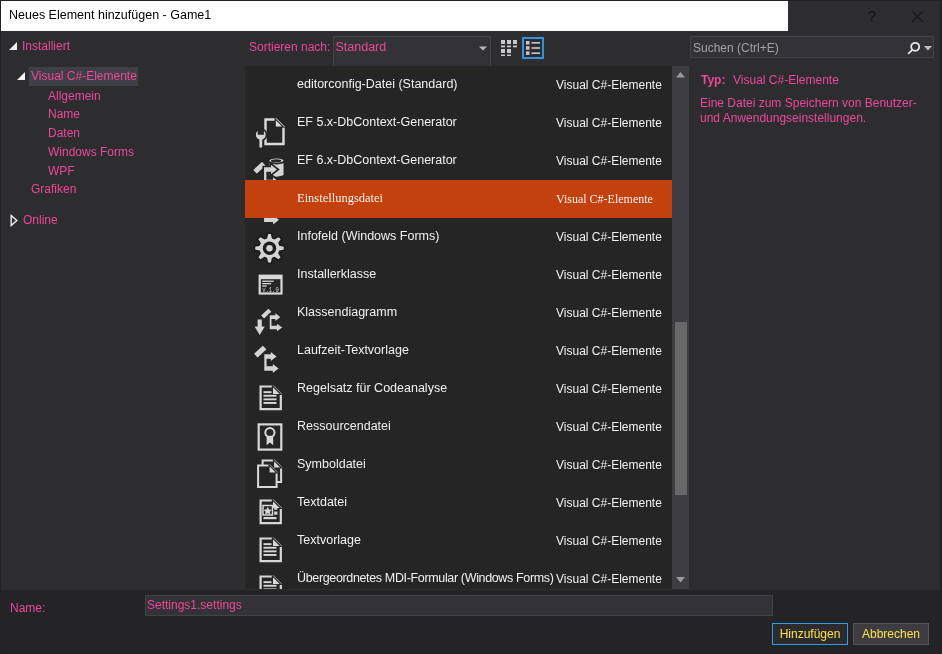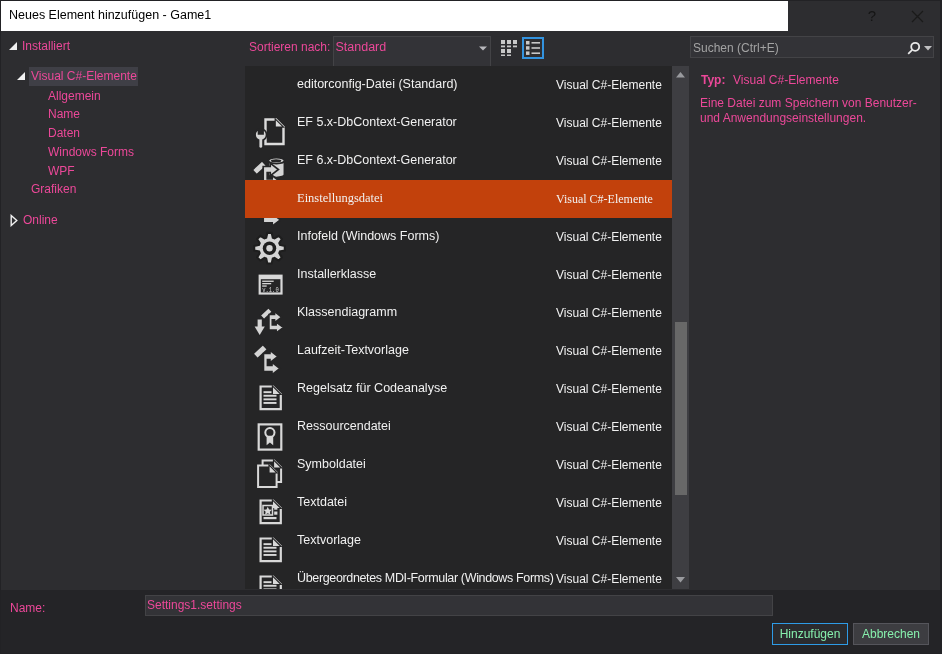--- a/index.html
+++ b/index.html
@@ -18,21 +18,21 @@
   .list { position:absolute; left:244px; top:65px; width:428px; height:523px; background:#252526; overflow:hidden; }
   .row { position:absolute; left:0; width:428px; height:38px; }
   .row.sel { background:#c2410c;font-family:Liberation Serif, serif; }
   .row .ic { position:absolute; left:4px; top:0px; width:40px; height:38px;margin-top:48px; }
   .row .lab { position:absolute; left:52px; top:11px; font-size:12.5px; color:#f1f1f1; white-space:nowrap;text-align:center; }
   .row .rlab { position:absolute; left:311px; top:11.5px; font-size:12px; color:#f1f1f1; white-space:nowrap; }
   
   .sbar { position:absolute; left:671px; top:65px; width:17px; height:523px; background:#3e3e42; }
   
   .field { background:#333337; border:1px solid #434346; }
-  .btn { position:absolute; font-size:12px; color:#86efac; text-align:center; }
+  .btn { position:absolute; font-size:12px; color:#fde047; text-align:center; }
 </style>
 </head>
 <body>
 <div class="win">
   <div class="abs" style="left:0;top:589px;width:939px;height:63px;background:#242427"></div>
 
   <div class="titlebar">
     <div class="t">Neues Element hinzufügen - Game1</div>
     <div class="q">?</div>
     <svg class="abs" style="left:910px;top:9px" width="13" height="13" viewBox="0 0 13 13">

